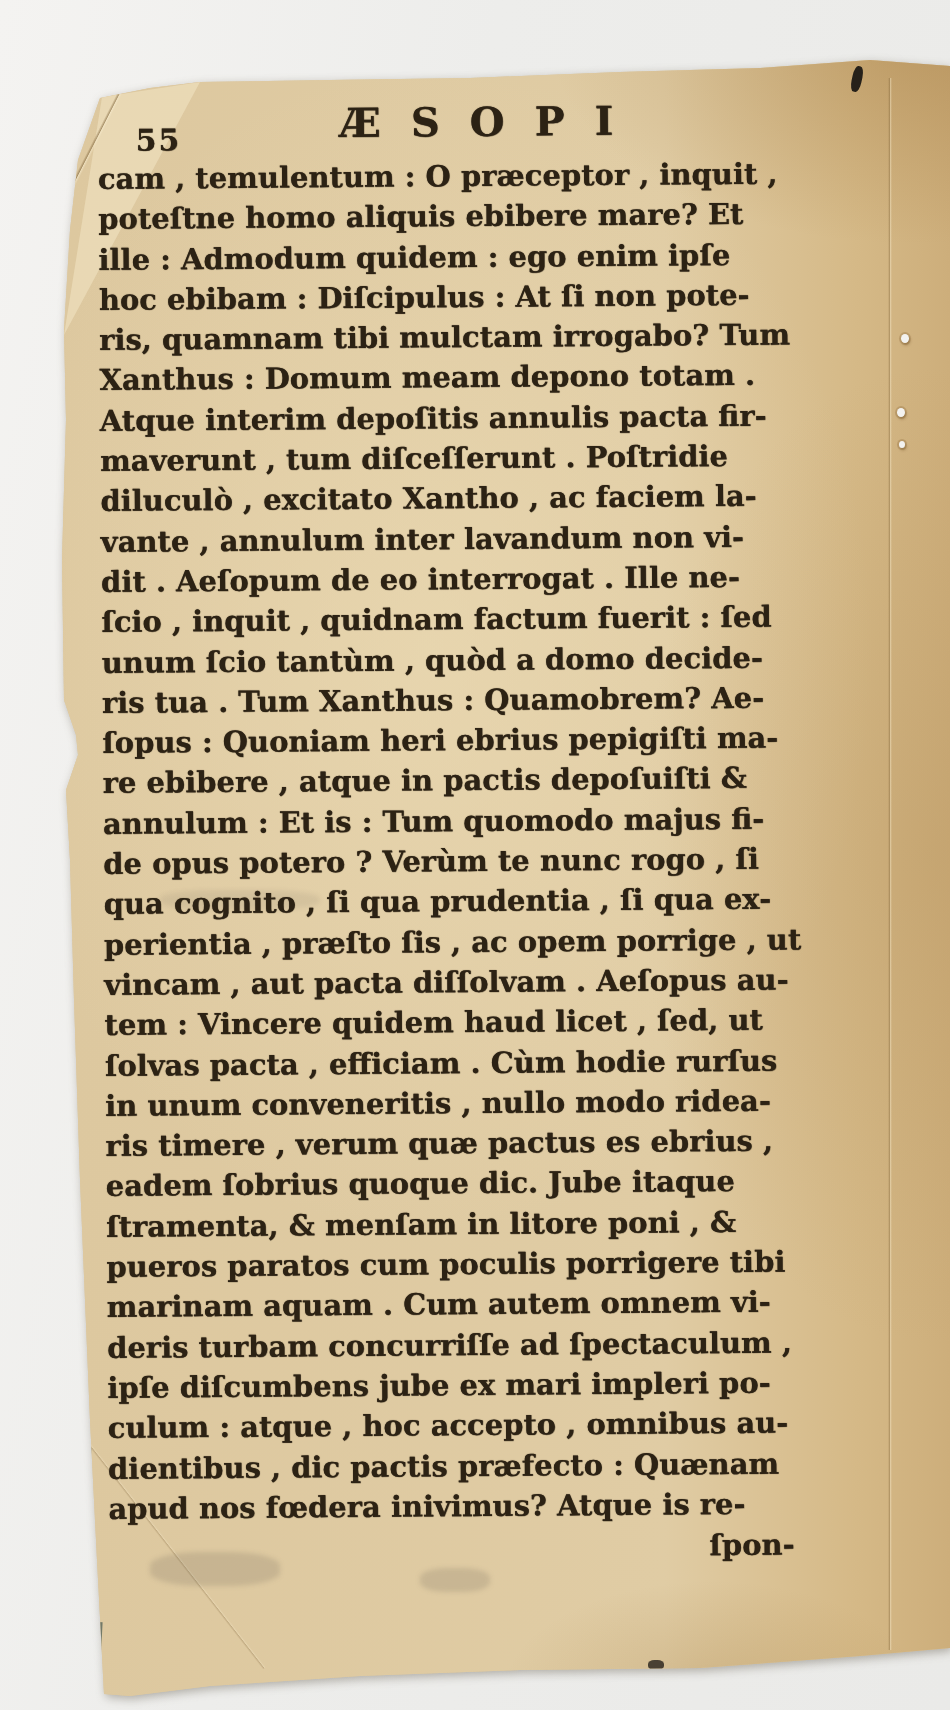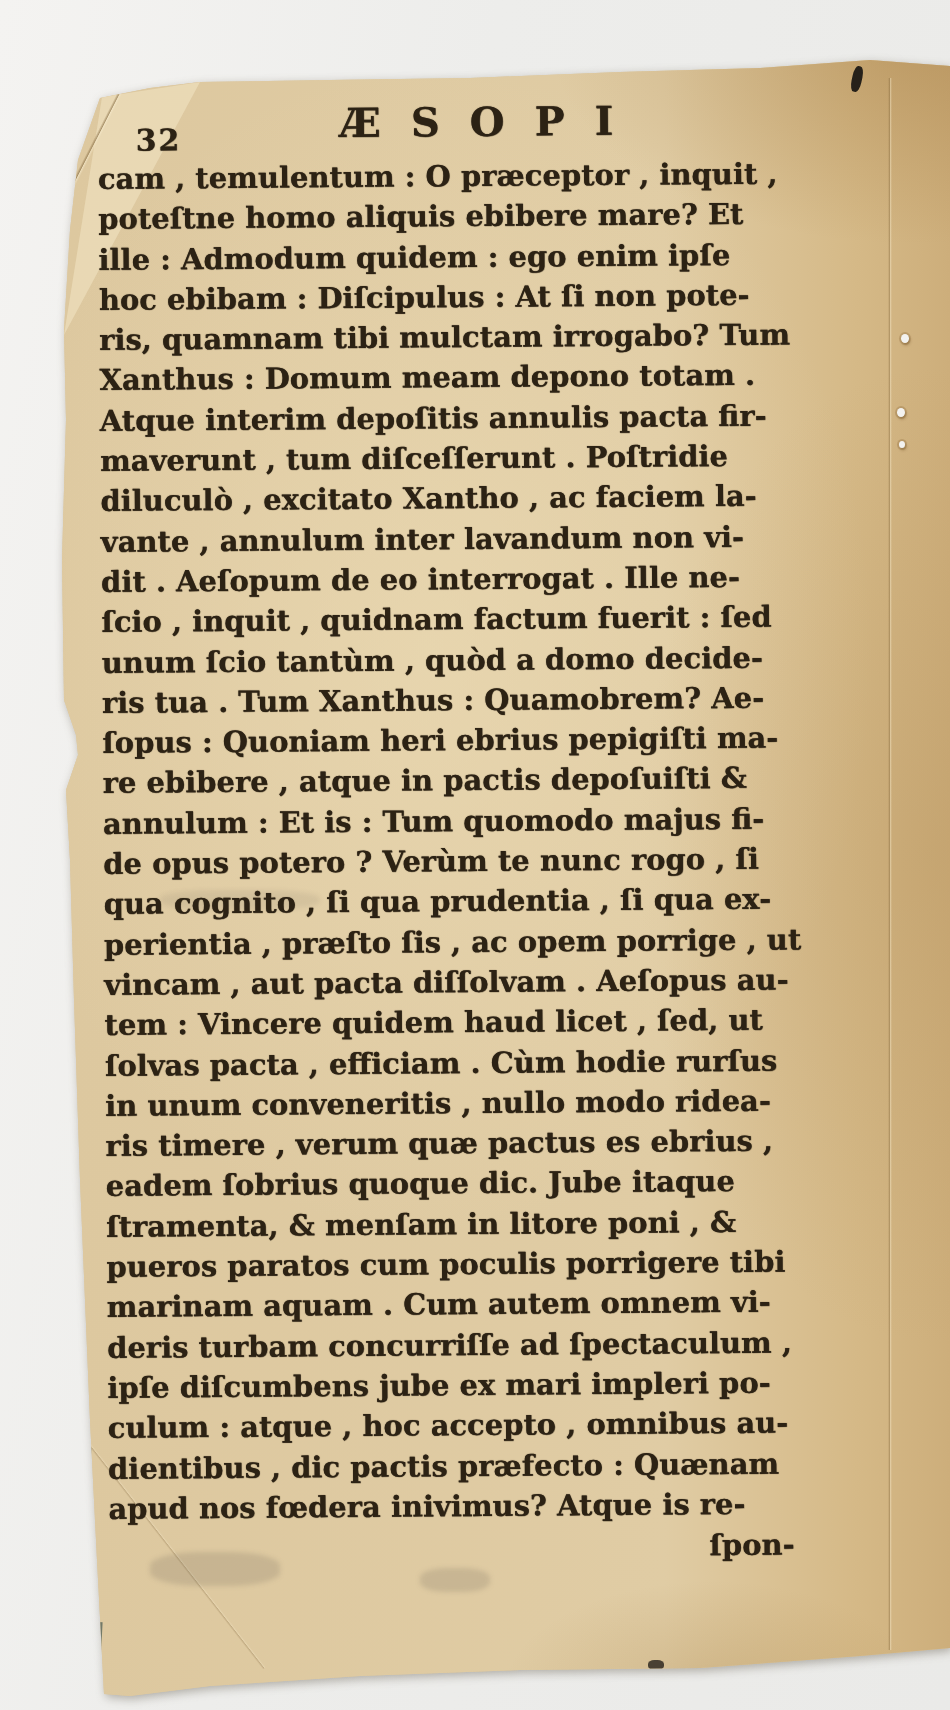--- a/index.html
+++ b/index.html
@@ -75,21 +75,21 @@
 
       <div class="sliver" style="left:84px;top:1448px;width:6px;height:42px;transform:rotate(4deg);"></div>
       <div class="sliver" style="left:94px;top:1622px;width:7px;height:62px;transform:rotate(3deg);"></div>
 
       <div class="smudge" style="left:150px;top:1552px;width:130px;height:34px;"></div>
       <div class="smudge" style="left:420px;top:1568px;width:70px;height:24px;"></div>
       <div class="smudge" style="left:160px;top:890px;width:160px;height:20px;opacity:.6;"></div>
 
       <div class="textblock">
         <div class="hdr-row">
-          <span class="pageno">32</span>
+          <span class="pageno">55</span>
           <span class="runhead">ÆSOPI</span>
         </div>
         <div class="bodytext">
           <div class="ln">cam , temulentum : O præceptor , inquit ,</div>
           <div class="ln">poteſtne homo aliquis ebibere mare? Et</div>
           <div class="ln">ille : Admodum quidem : ego enim ipſe</div>
           <div class="ln">hoc ebibam : Diſcipulus : At ſi non pote-</div>
           <div class="ln">ris, quamnam tibi mulctam irrogabo? Tum</div>
           <div class="ln">Xanthus : Domum meam depono totam .</div>
           <div class="ln">Atque interim depoſitis annulis pacta fir-</div>

